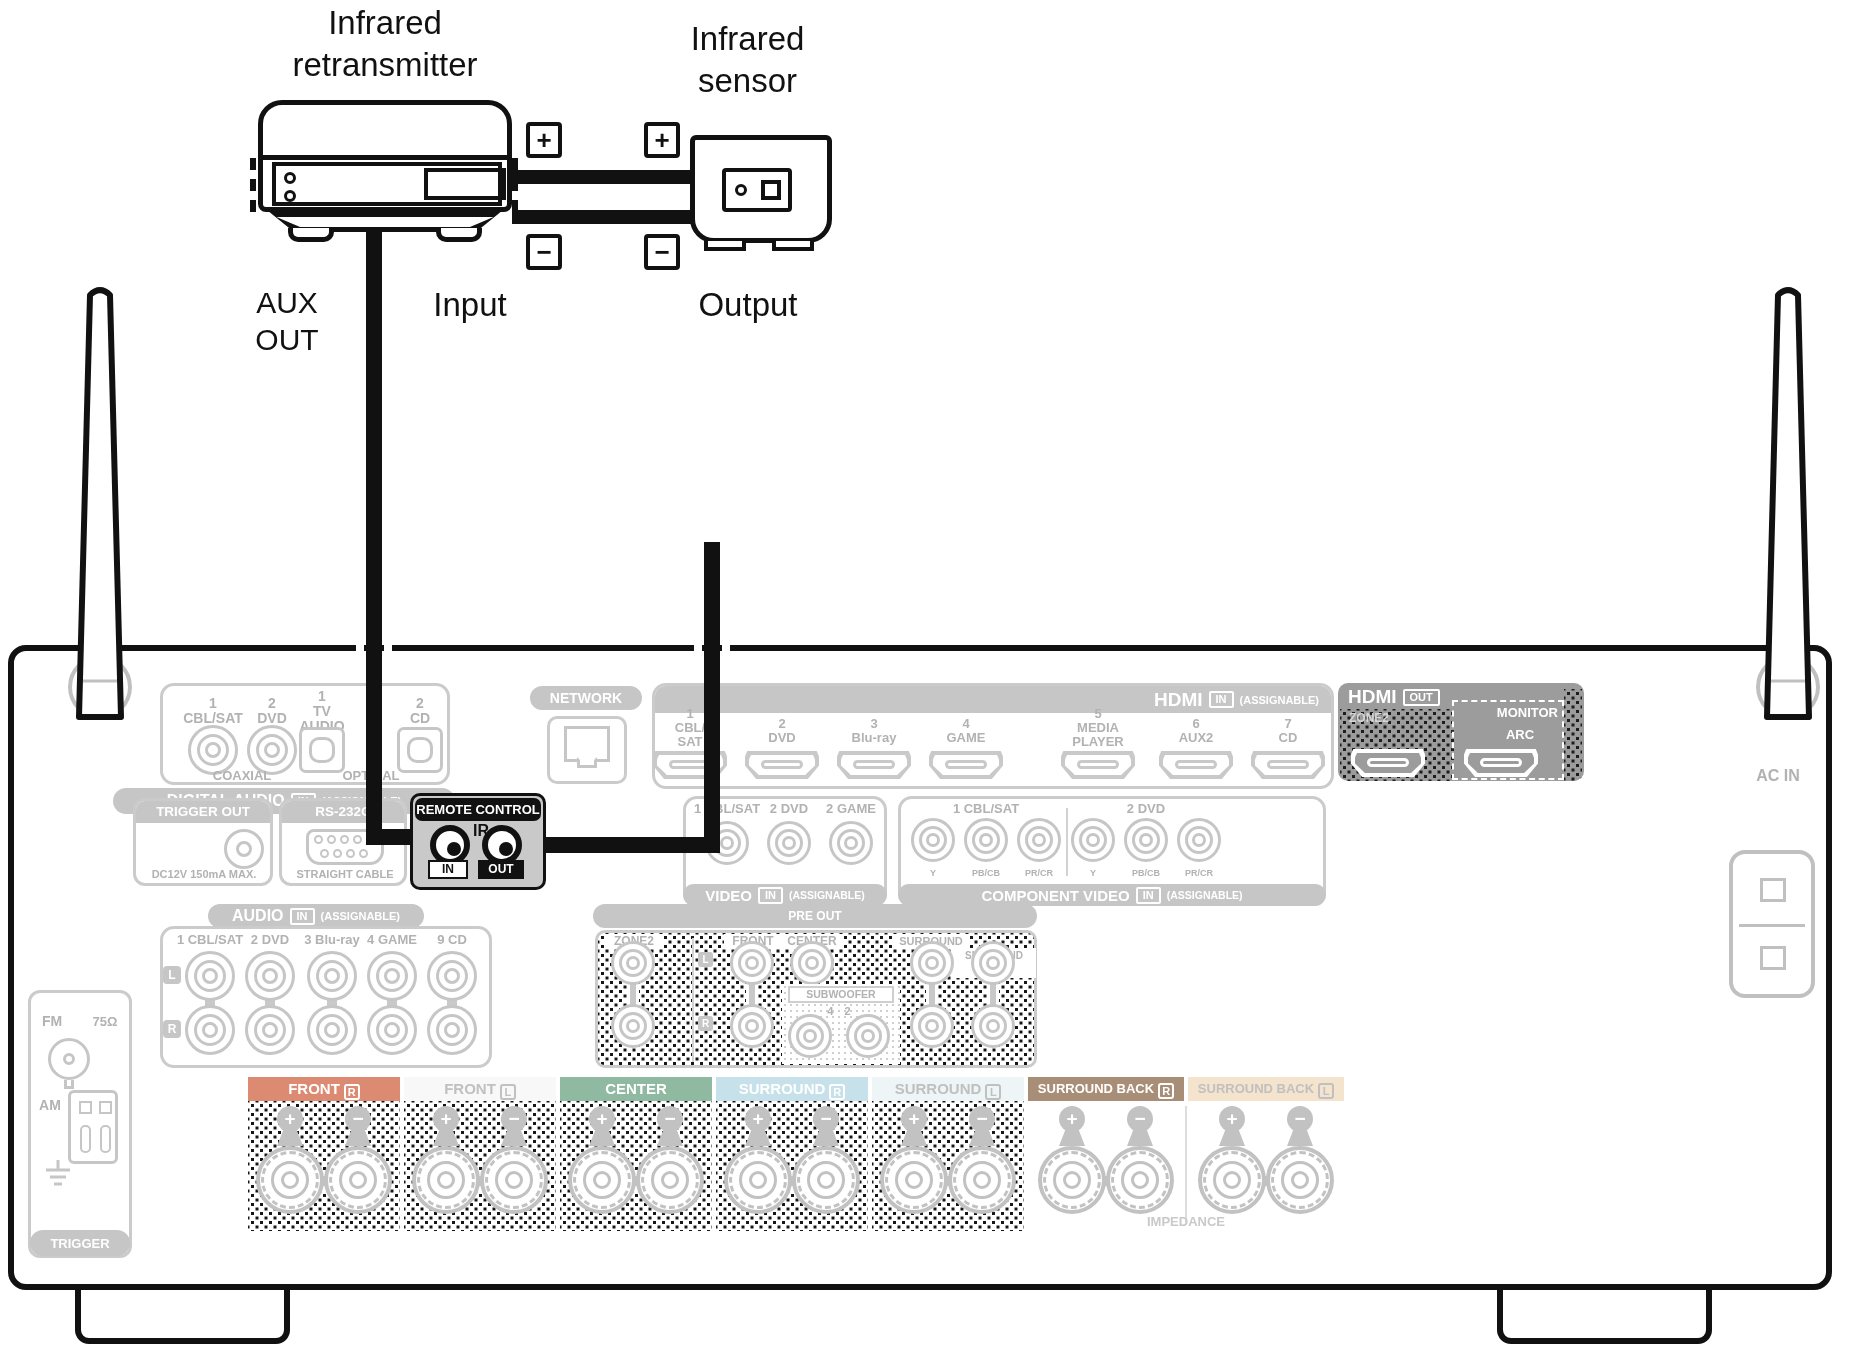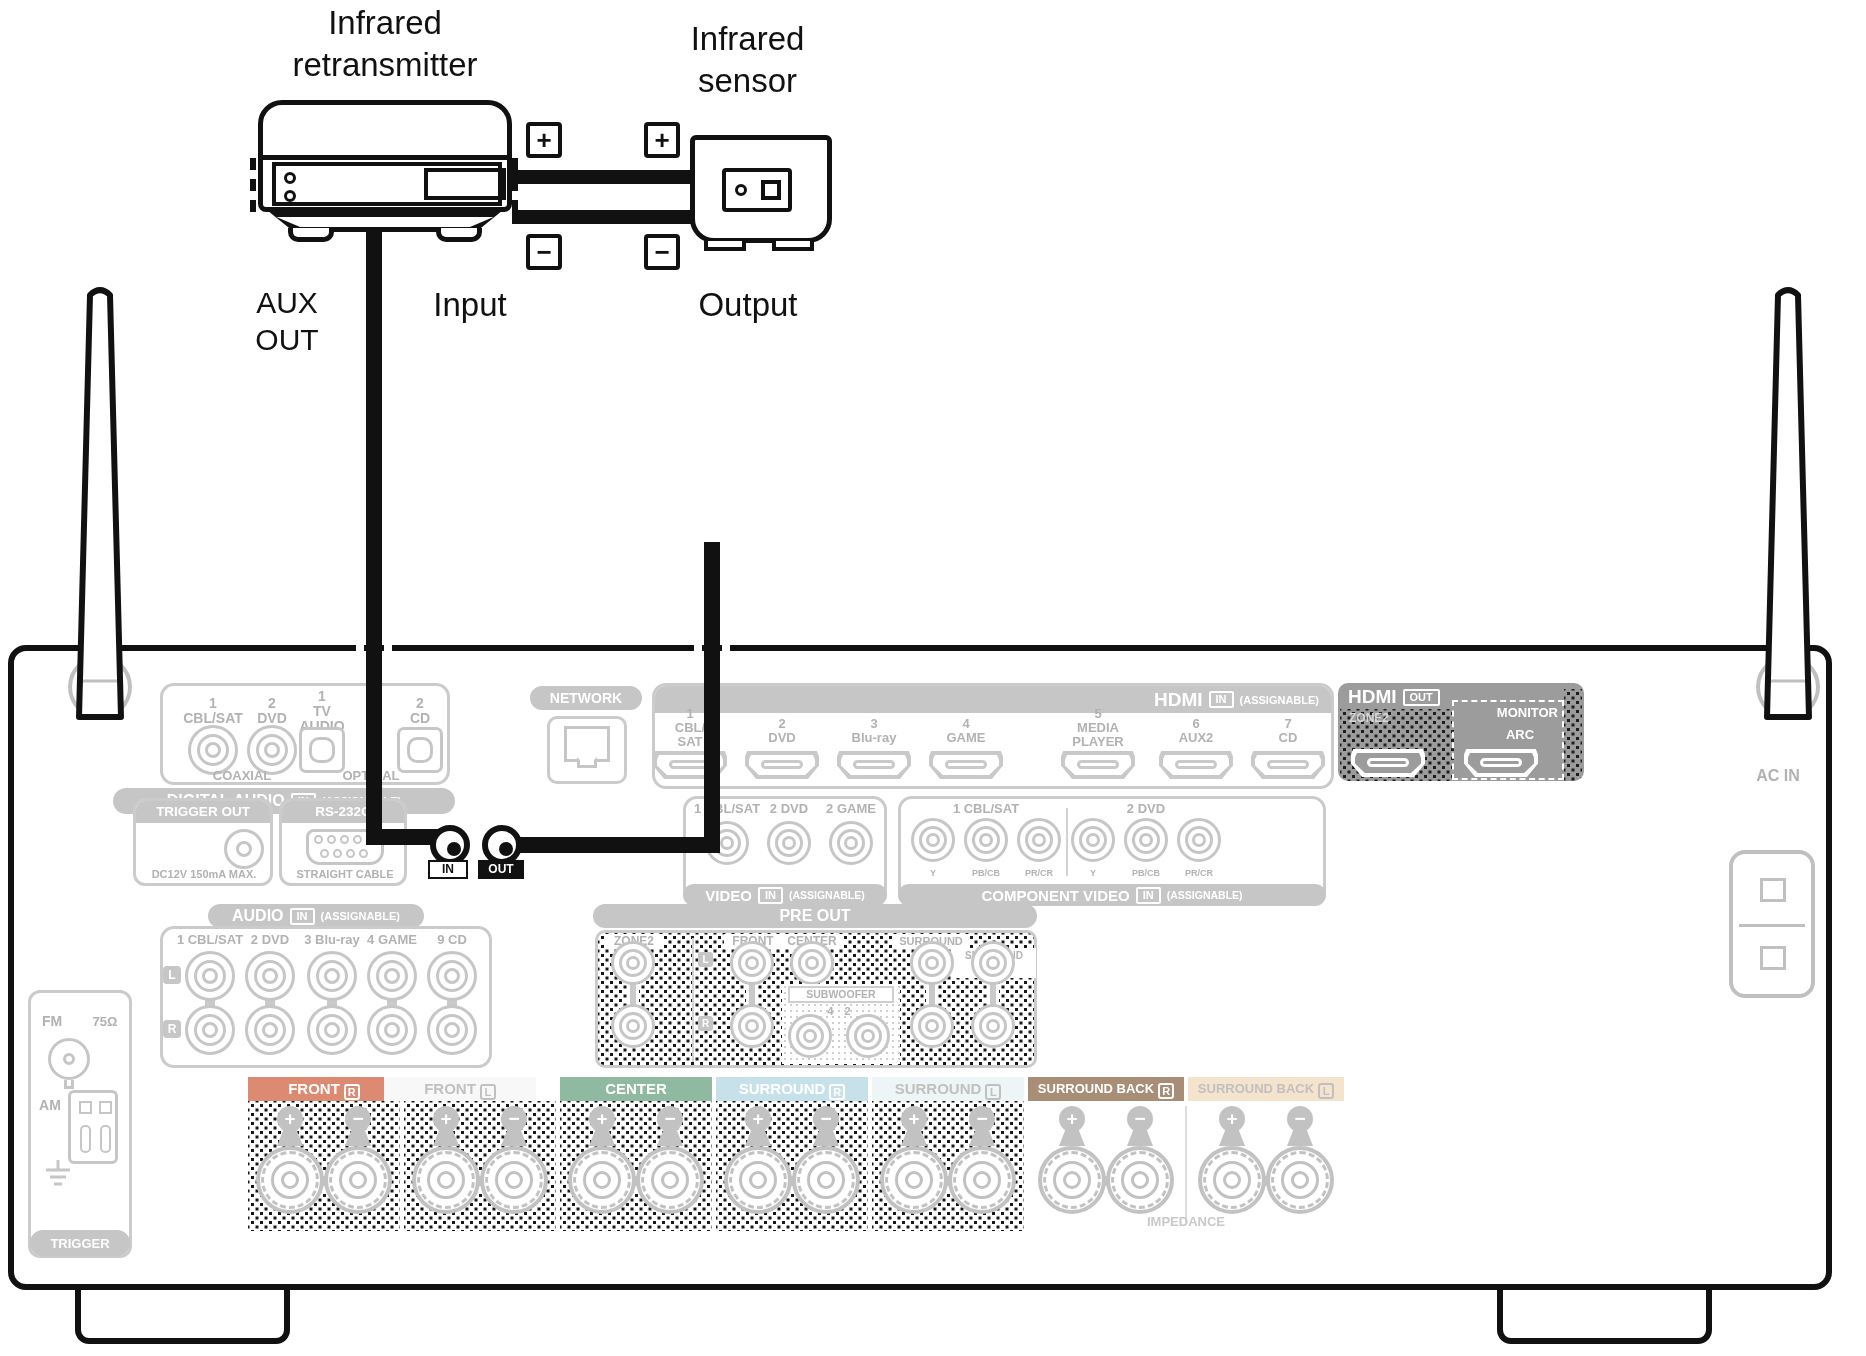--- a/index.html
+++ b/index.html
@@ -262,20 +262,24 @@
     <span class="dot9" style="left:58px;top:34px"></span>
       <span class="dot9" style="left:71px;top:34px"></span>
     <span class="dot9" style="left:84px;top:34px"></span>
     <span class="dot9" style="left:38px;top:48px"></span>
       <span class="dot9" style="left:51px;top:48px"></span>
     <span class="dot9" style="left:64px;top:48px"></span>
       <span class="dot9" style="left:77px;top:48px"></span>
     <div class="gl" style="left:2px;top:66px;width:122px;font-size:11px">STRAIGHT CABLE</div>
   </div>
 
+  <div class="abs" style="left:410px;top:793px;width:136px;height:97px;border:3px solid #111;border-radius:10px;background:#c9c9c9;z-index:5">
+    <div class="abs" style="left:2px;top:2px;right:2px;height:23px;background:#111;border-radius:7px;color:#fff;font-weight:bold;font-size:13px;text-align:center;line-height:23px;white-space:nowrap">REMOTE CONTROL</div>
+    <div class="abs" style="left:48px;top:26px;width:40px;text-align:center;color:#111;font-weight:bold;font-size:16px">IR</div>
+  </div>
   <div class="jackblk" style="left:430px;top:825px">
       <i></i>
     </div>
   <div class="jackblk" style="left:482px;top:825px">
       <i></i>
     </div>
   <div class="abs" style="left:428px;top:860px;width:40px;height:19px;border:2px solid #111;background:#fff;color:#111;font-weight:bold;font-size:12px;text-align:center;line-height:15px;z-index:6">IN</div>
   <div class="abs" style="left:478px;top:860px;width:46px;height:19px;border:2px solid #111;background:#111;color:#fff;font-weight:bold;font-size:12px;text-align:center;line-height:15px;z-index:6">OUT</div>
 
   <div class="sec" style="left:683px;top:796px;width:204px;height:110px"></div>
@@ -392,21 +396,21 @@
       <i class="r2"></i>
       <i class="r3"></i>
     </div>
   <div class="rca" style="left:427px;top:1005px">
       <i class="r2"></i>
       <i class="r3"></i>
     </div>
   <div class="abs" style="left:163px;top:966px;width:18px;height:18px;background:#c6c6c6;border-radius:4px;color:#fff;font-weight:bold;font-size:12px;text-align:center;line-height:18px">L</div>
   <div class="abs" style="left:163px;top:1020px;width:18px;height:18px;background:#c6c6c6;border-radius:4px;color:#fff;font-weight:bold;font-size:12px;text-align:center;line-height:18px">R</div>
 
-  <div class="ban" style="left:593px;top:904px;width:444px;height:24px;font-size:16px">PRE OUT</div>
+  <div class="ban" style="left:593px;top:904px;width:444px;height:24px;font-size:12px">PRE OUT</div>
   <div class="abs hatch" style="left:595px;top:930px;width:442px;height:138px;border:3px solid #cbcbcb;border-radius:10px"></div>
   <div class="abs" style="left:692px;top:938px;height:124px;border-left:2px solid #d2d2d2"></div>
   <div class="gl" style="left:605px;top:934px;width:58px;font-size:12px;background:#fff">ZONE2</div>
   <div class="gl" style="left:724px;top:934px;width:58px;font-size:12px;background:#fff">FRONT</div>
   <div class="gl" style="left:781px;top:934px;width:62px;font-size:12px;background:#fff">CENTER</div>
   <div class="gl" style="left:893px;top:934px;width:76px;font-size:11px;background:#fff">SURROUND</div>
   <div class="gl" style="left:952px;top:948px;width:84px;font-size:10px;background:#fff">SURROUND BACK</div>
   <div class="abs" style="left:627px;top:980px;width:12px;height:34px;background:#c9c9c9;border:3px solid #fff"></div>
   <div class="abs" style="left:746px;top:980px;width:12px;height:34px;background:#c9c9c9;border:3px solid #fff"></div>
   <div class="abs" style="left:926px;top:980px;width:12px;height:34px;background:#c9c9c9;border:3px solid #fff"></div>
@@ -478,21 +482,21 @@
   <svg class="abs" style="left:42px;top:1158px" width="32px" height="30">
     <path d="M16 2 V12 M4 12 H28 M8 19 H24 M12 26 H20" stroke="#c6c6c6" stroke-width="3" fill="none"></path>
   </svg>
   <div class="ban" style="left:30px;top:1230px;width:100px;height:26px;font-size:13px">TRIGGER</div>
 
   <div class="shead c-fr" style="left:248px;width:152px">
     <span>FRONT</span><span class="chbox">R</span>
   </div>
   <div class="sbody hatch" style="left:248px;width:152px"></div>
 
-  <div class="shead c-fl" style="left:384px;width:152px">
+  <div class="shead c-fl" style="left:404px;width:152px">
     <span>FRONT</span><span class="chbox">L</span>
   </div>
   <div class="sbody hatch" style="left:404px;width:152px"></div>
 
   <div class="shead c-ce" style="left:560px;width:152px">
     <span>CENTER</span>
   </div>
   <div class="sbody hatch" style="left:560px;width:152px"></div>
 
   <div class="shead c-sr" style="left:716px;width:152px">

